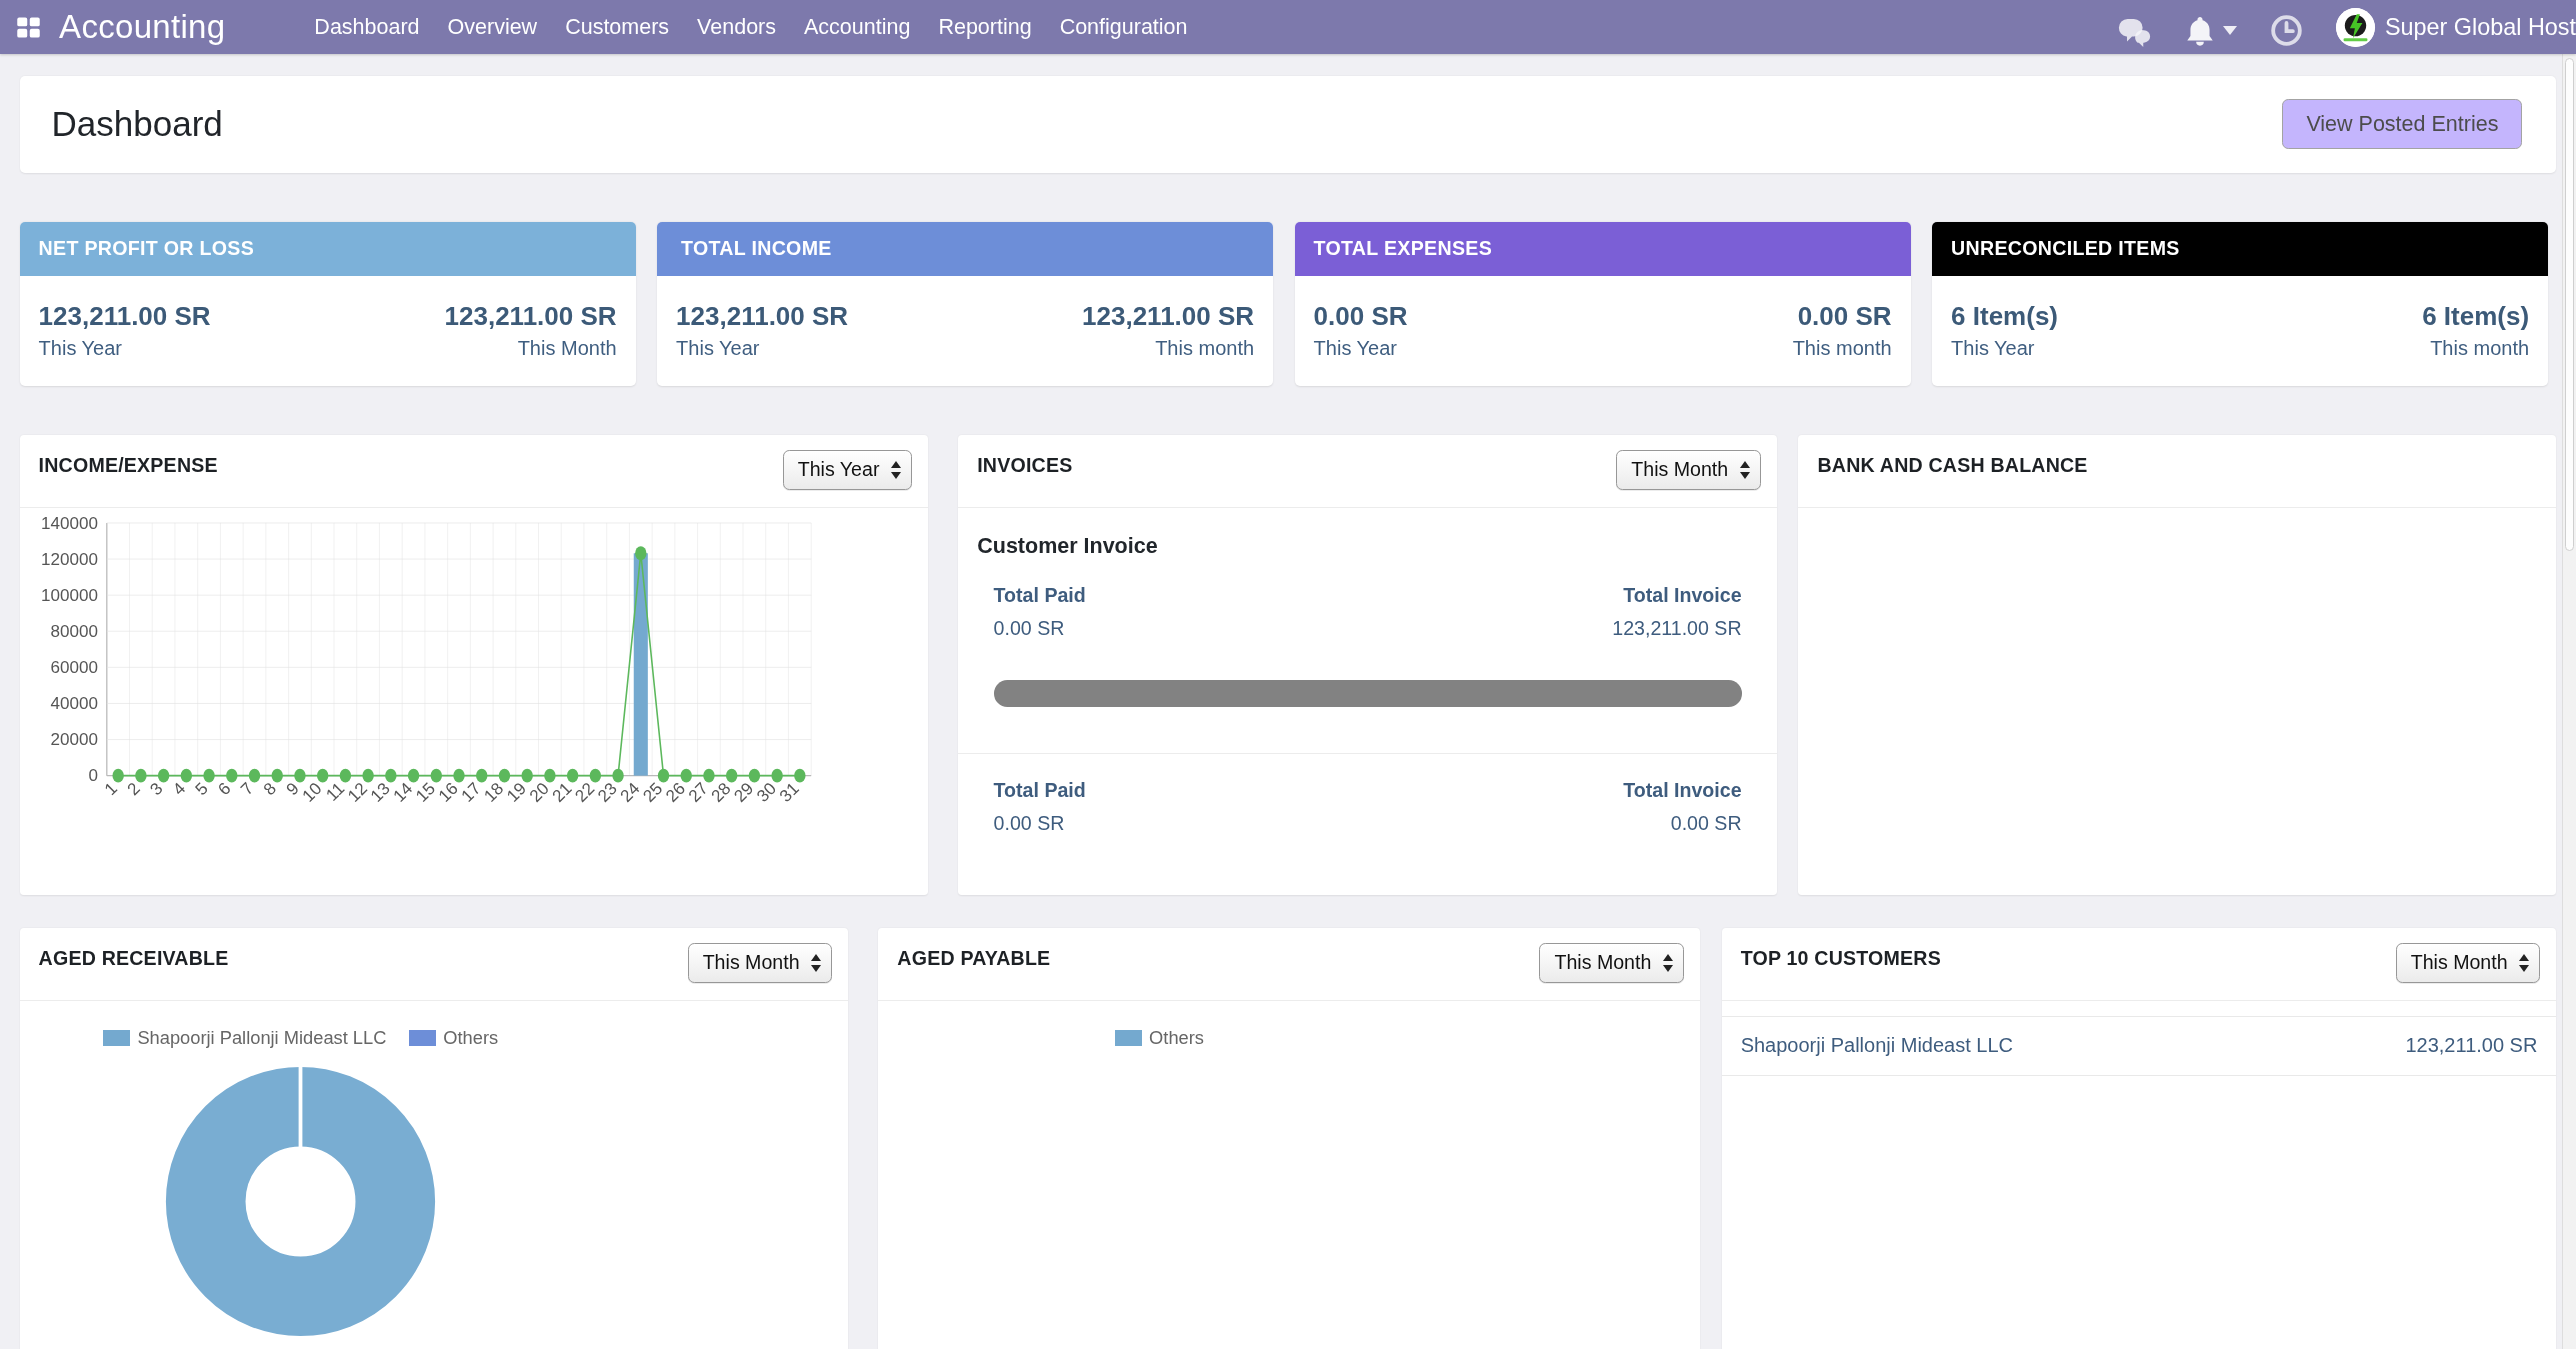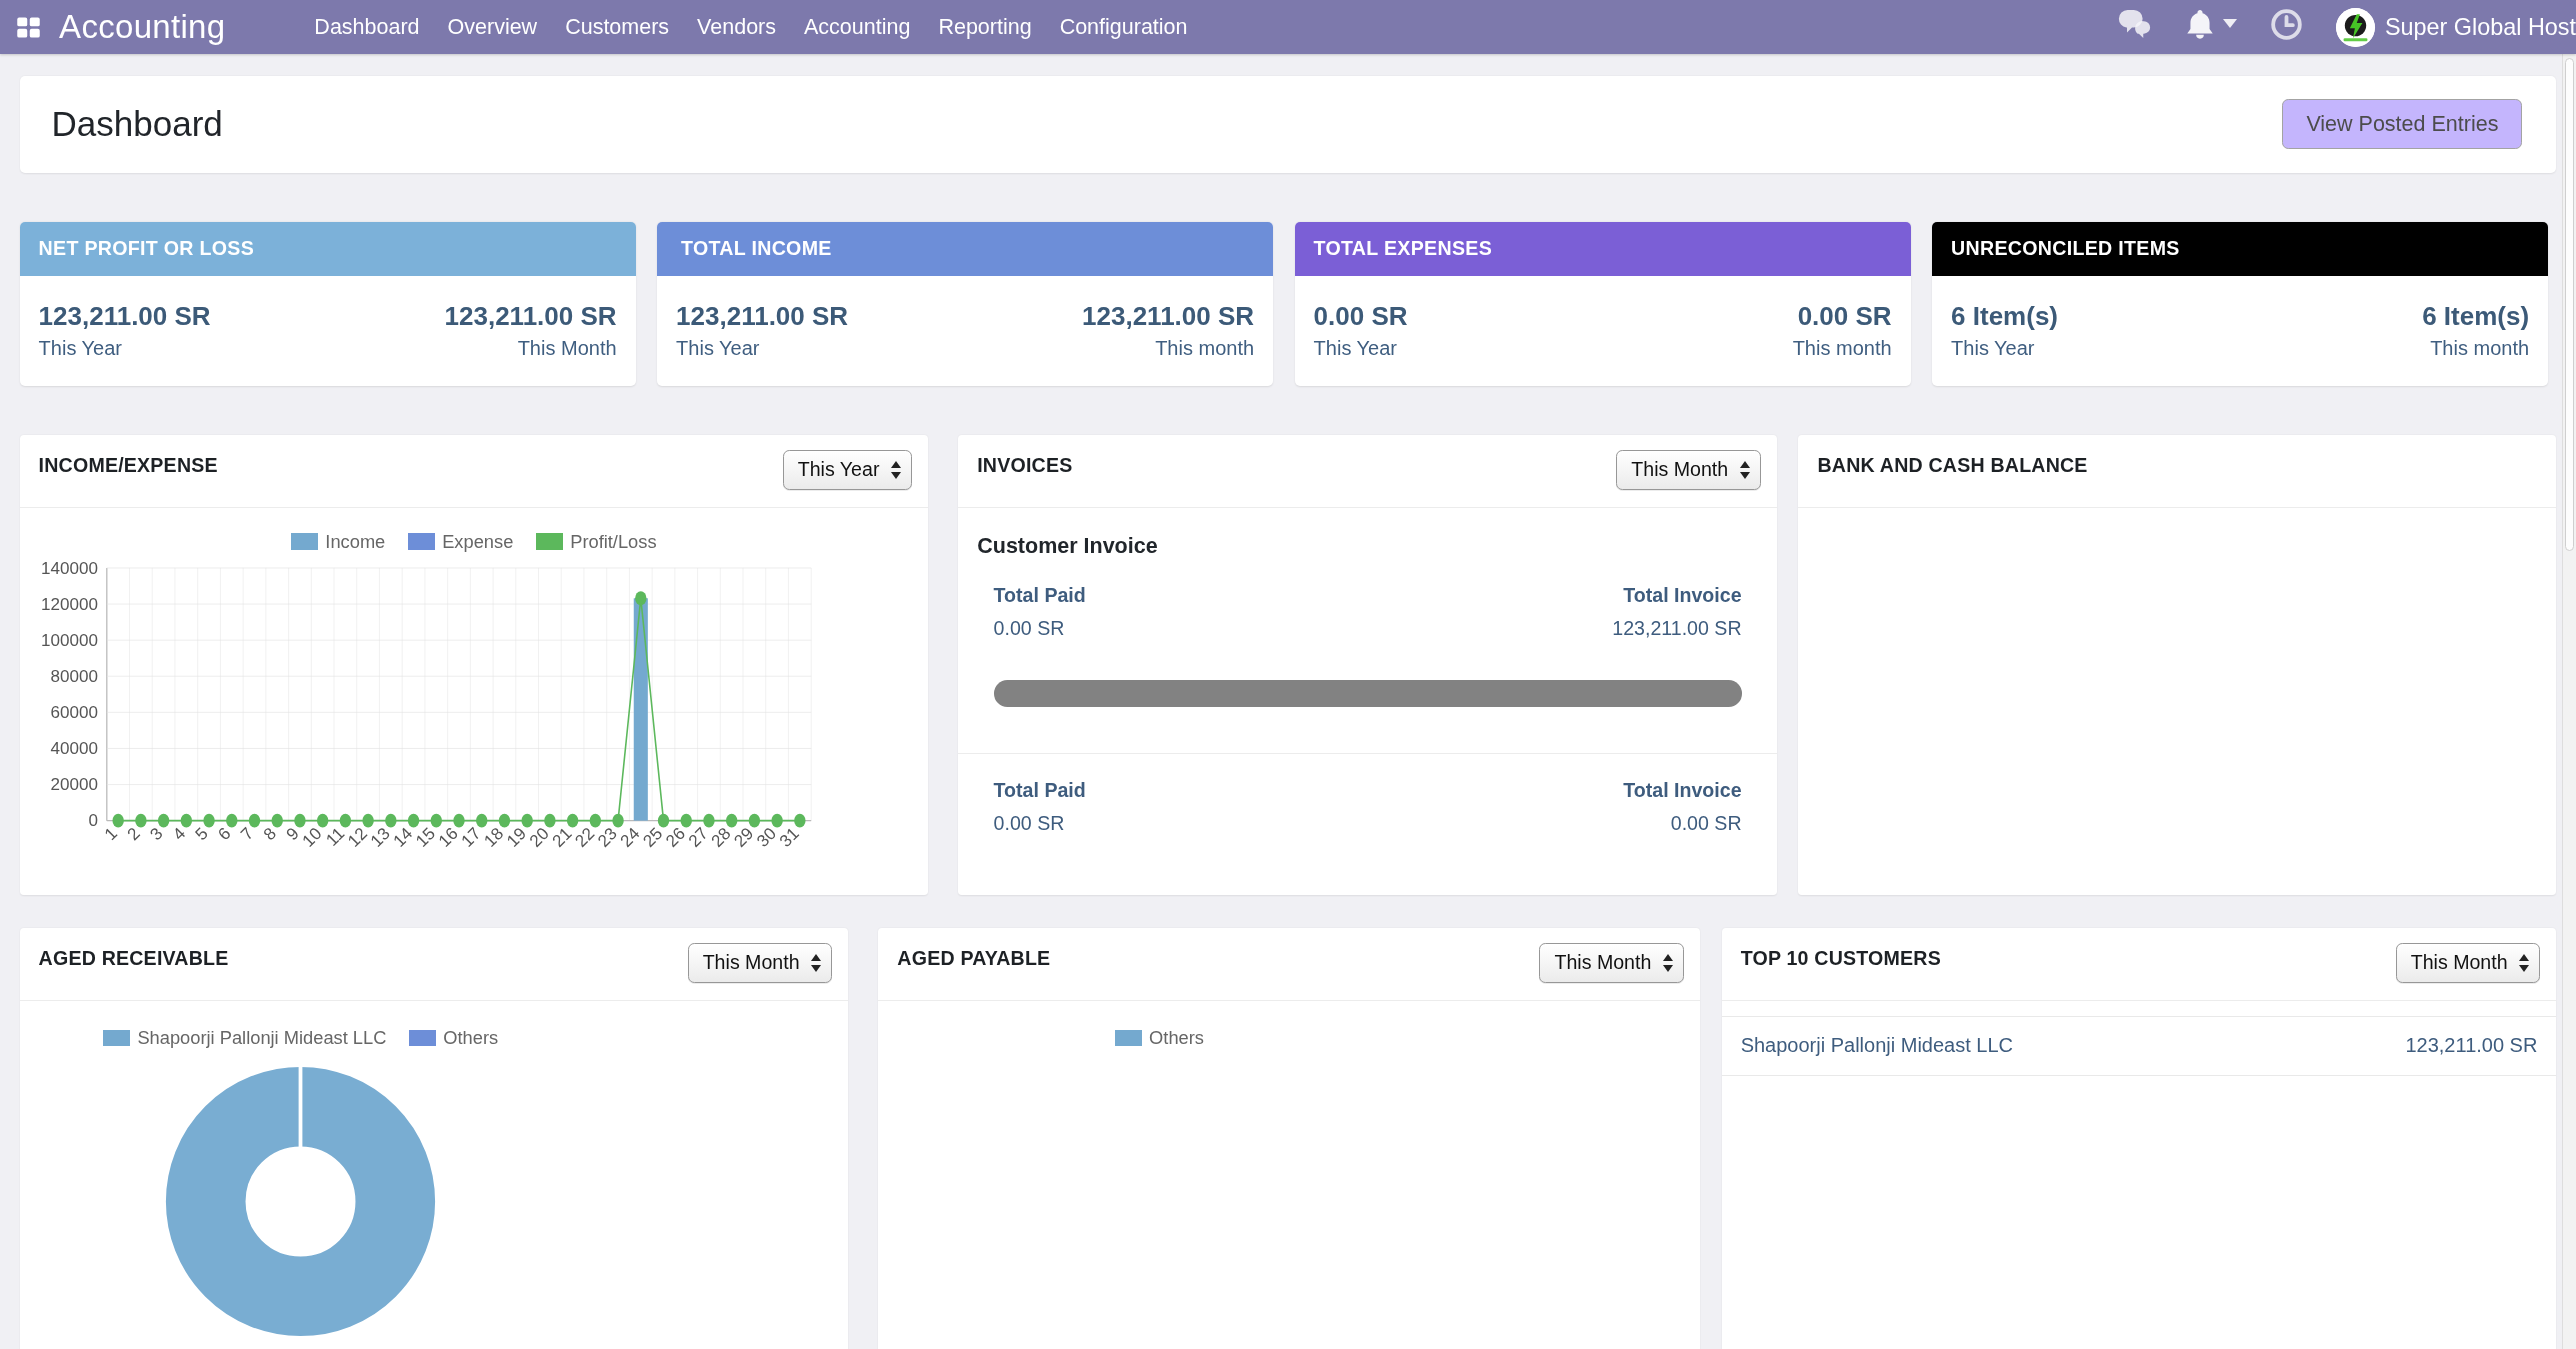--- a/index.html
+++ b/index.html
@@ -13,21 +13,21 @@
   .navbar {
     height:54px; background:#7d79ac; color:#fff;
     display:flex; align-items:center; white-space:nowrap; overflow:hidden;
     box-shadow:0 1.3px 2.5px rgba(0,0,0,.18); position:relative; z-index:5;
   }
   .nav-left { display:flex; align-items:center; }
   .apps-icon { margin:0 0 0 16.4px; display:flex; cursor:pointer; }
   .app-name { font-size:33px; font-weight:500; margin-left:17.7px; letter-spacing:0.3px; cursor:pointer; }
   .menus { display:flex; list-style:none; margin-left:75px; }
   .menus li { font-size:21.5px; padding:0 14px; cursor:pointer; line-height:54px; }
-  .nav-right { margin-left:auto; display:flex; align-items:flex-start; }
+  .nav-right { margin-left:auto; display:flex; align-items:flex-end; }
   .nav-ico { display:flex; align-items:center; margin-right:33px; cursor:pointer; opacity:.92; }
   .caret { width:0; height:0; border-left:7.6px solid transparent; border-right:7.6px solid transparent;
            border-top:9.5px solid #ffffff; margin-left:8.8px; opacity:.95; }
   .user-menu { display:flex; align-items:center; cursor:pointer; }
   .avatar { width:39px; height:39px; border-radius:50%; background:#fff; position:relative; overflow:hidden; flex:0 0 39px; }
   .user-name { font-size:23.4px; margin-left:10px; font-weight:500; }
 
   
   .page { padding:21.5px 19.6px 0 19.6px; }
   .header-card {
@@ -249,34 +249,20 @@
       <header class="panel-head">
         <h2 class="panel-title">INCOME/EXPENSE</h2>
         <div class="select">
           <span class="select-label">This Year</span>
           <span class="arrows">
               <i class="up"></i>
               <i class="dn"></i>
             </span>
         </div>
       </header>
-      <div class="ie-legend">
-        <span class="leg-item">
-          <span class="leg-sw sw-income"></span>
-          <span class="leg-lab">Income</span>
-        </span>
-        <span class="leg-item">
-          <span class="leg-sw sw-expense"></span>
-          <span class="leg-lab">Expense</span>
-        </span>
-        <span class="leg-item">
-          <span class="leg-sw sw-profit"></span>
-          <span class="leg-lab">Profit/Loss</span>
-        </span>
-      </div>
       <svg class="ie-chart" width="796" height="354" viewBox="0 0 1260 560">
           <line x1="120" y1="14" x2="120" y2="414" stroke="#b9b9b9" stroke-width="2"></line>
           <line x1="155.96774193548387" y1="14" x2="155.96774193548387" y2="414" stroke="#e8e8e8" stroke-width="1"></line>
           <line x1="191.93548387096774" y1="14" x2="191.93548387096774" y2="414" stroke="#e8e8e8" stroke-width="1"></line>
           <line x1="227.90322580645162" y1="14" x2="227.90322580645162" y2="414" stroke="#e8e8e8" stroke-width="1"></line>
           <line x1="263.8709677419355" y1="14" x2="263.8709677419355" y2="414" stroke="#e8e8e8" stroke-width="1"></line>
           <line x1="299.8387096774194" y1="14" x2="299.8387096774194" y2="414" stroke="#e8e8e8" stroke-width="1"></line>
           <line x1="335.80645161290323" y1="14" x2="335.80645161290323" y2="414" stroke="#e8e8e8" stroke-width="1"></line>
           <line x1="371.7741935483871" y1="14" x2="371.7741935483871" y2="414" stroke="#e8e8e8" stroke-width="1"></line>
           <line x1="407.741935483871" y1="14" x2="407.741935483871" y2="414" stroke="#e8e8e8" stroke-width="1"></line>

